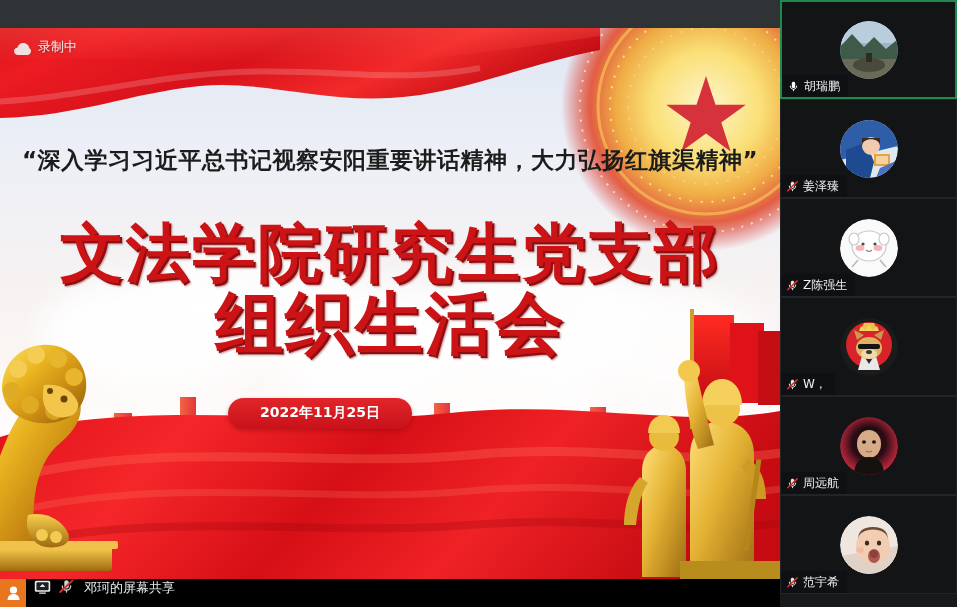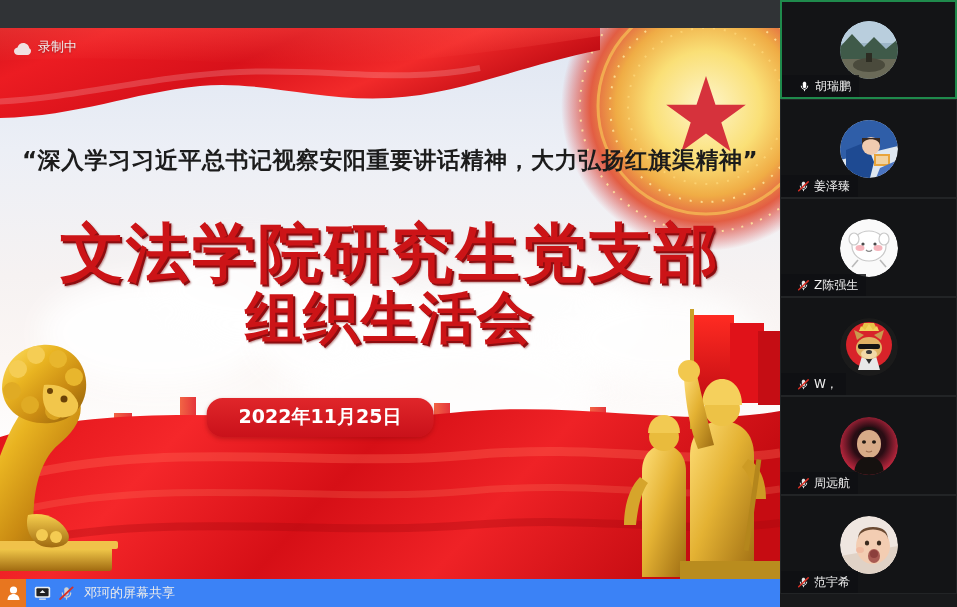--- a/index.html
+++ b/index.html
@@ -53,57 +53,57 @@
            white-space:nowrap; }
 
   .title-wrap { position:absolute; left:0; top:180px; width:780px; text-align:center; }
   .title-l1, .title-l2 {
       font-family:"DejaVu Sans","Liberation Sans",sans-serif;
       font-weight:bold; color:#cc1417; line-height:1.06;
       letter-spacing:2px;
       text-shadow:2px 2px 0 #8d0d10, 3px 3px 2px rgba(120,10,12,.45);
   }
   .title-l1 { font-size:64px; }
-  .title-l2 { font-size:56px; }
+  .title-l2 { font-size:68px; }
 
   .date-badge { position:absolute; left:50%; transform:translateX(-50%); top:358px;
                 background:linear-gradient(180deg,#e0262a 0%,#c9111a 100%);
-                color:#fff; font-size:19px; font-weight:bold;
+                color:#fff; font-size:14px; font-weight:bold;
                 padding:6px 32px 7px; border-radius:16px; white-space:nowrap;
                 font-family:"DejaVu Sans","Liberation Sans",sans-serif;
                 box-shadow:0 2px 4px rgba(120,10,12,.35); }
 
   
   .rec { position:absolute; left:14px; top:38px; z-index:10;
          display:flex; align-items:flex-end; gap:7px; }
   .rec-label { font-family:"DejaVu Sans","Liberation Sans",sans-serif;
                font-size:13px; color:#f2f2f2; font-weight:normal;
                text-shadow:0 1px 2px rgba(0,0,0,.35); }
 
   
   #bottombar { position:absolute; left:0; top:579px; width:780px; height:28px;
-               background:#3b82f6; display:flex; align-items:center; z-index:20; }
+               background:#000000; display:flex; align-items:flex-start; z-index:20; }
   .bb-user { width:26px; height:28px; background:#e8761f;
              display:flex; align-items:center; justify-content:center; flex:0 0 auto; }
   .bb-icons { display:flex; align-items:center; gap:7px; margin-left:8px; }
   .bb-text { margin-left:9px; font-family:"DejaVu Sans","Liberation Sans",sans-serif;
              font-size:13px; color:#eaeaea; white-space:nowrap; }
 
   
   #strip { position:absolute; left:780px; top:0; width:177px; height:607px;
            background:#18191b; }
   .tile { position:relative; width:177px; height:99px; background:#131416;
           border:1px solid #222426; overflow:hidden; }
   .tile.active { border:2px solid #1f8a4c; }
   .tile-avatar { position:absolute; left:50%; top:50%; transform:translate(-50%,-50%);
                  width:58px; height:58px; border-radius:50%; overflow:hidden;
                  display:flex; align-items:center; justify-content:center; }
   .tile-label { position:absolute; left:0; bottom:0; height:22px;
                 background:rgba(15,16,18,.82); display:flex; align-items:center;
-                padding:0 8px 0 16px; gap:4px; max-width:150px; }
+                padding:0 8px 0 5px; gap:4px; max-width:150px; }
   .tile-name { font-family:"DejaVu Sans","Liberation Sans",sans-serif;
                font-size:12px; color:#f0f0f0; white-space:nowrap;
                overflow:hidden; text-overflow:ellipsis; }
 
   svg { display:block; }
 </style>
 </head>
 <body>
 
 <div id="app">

